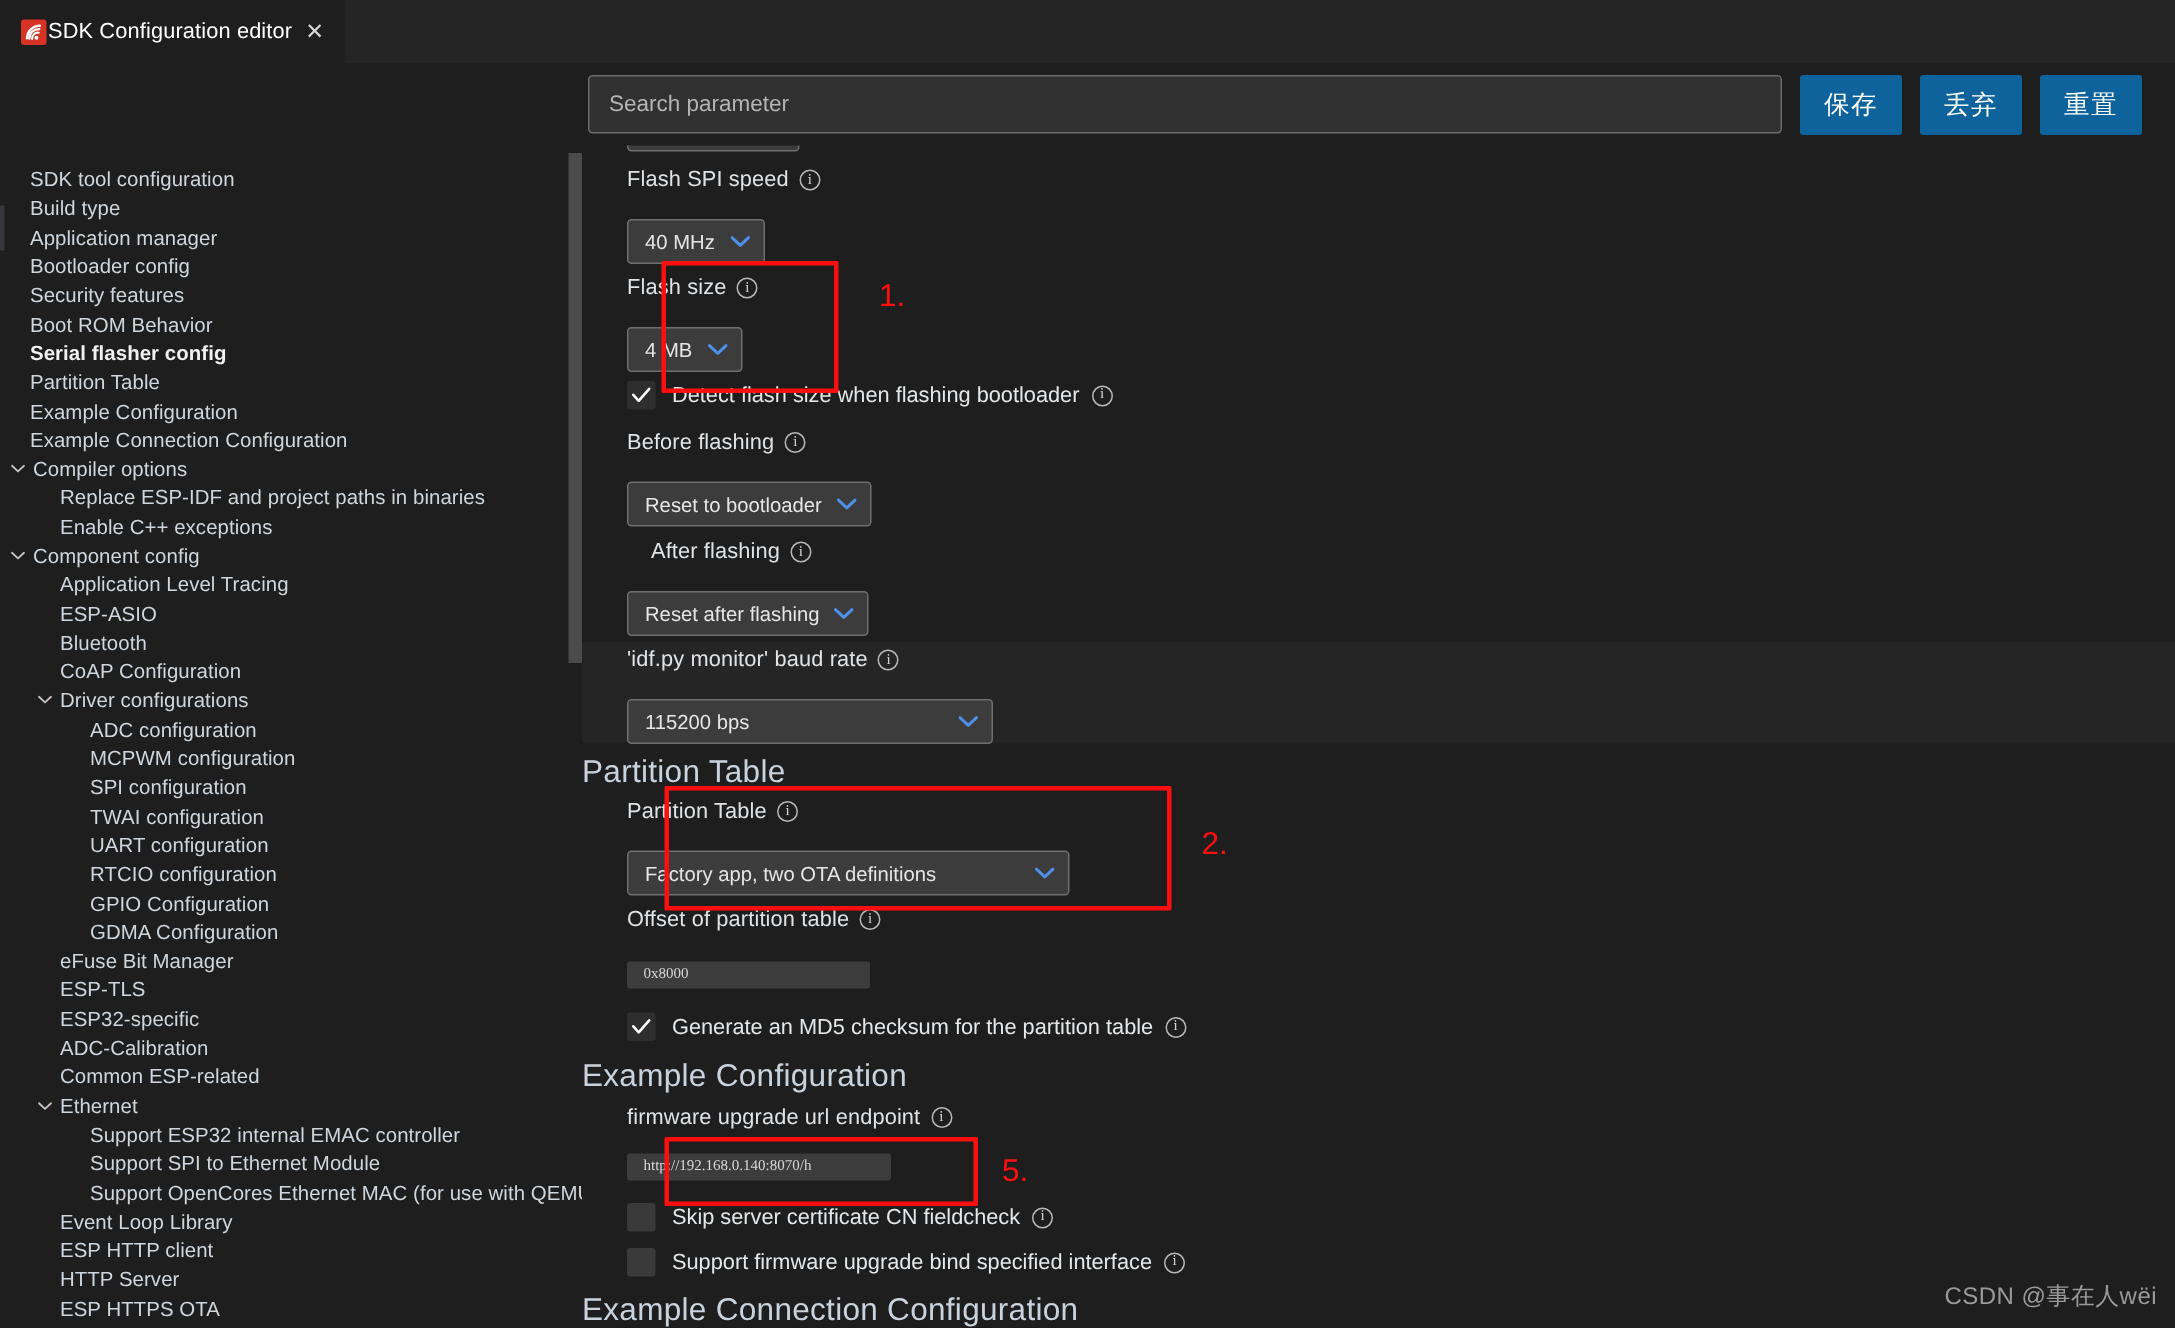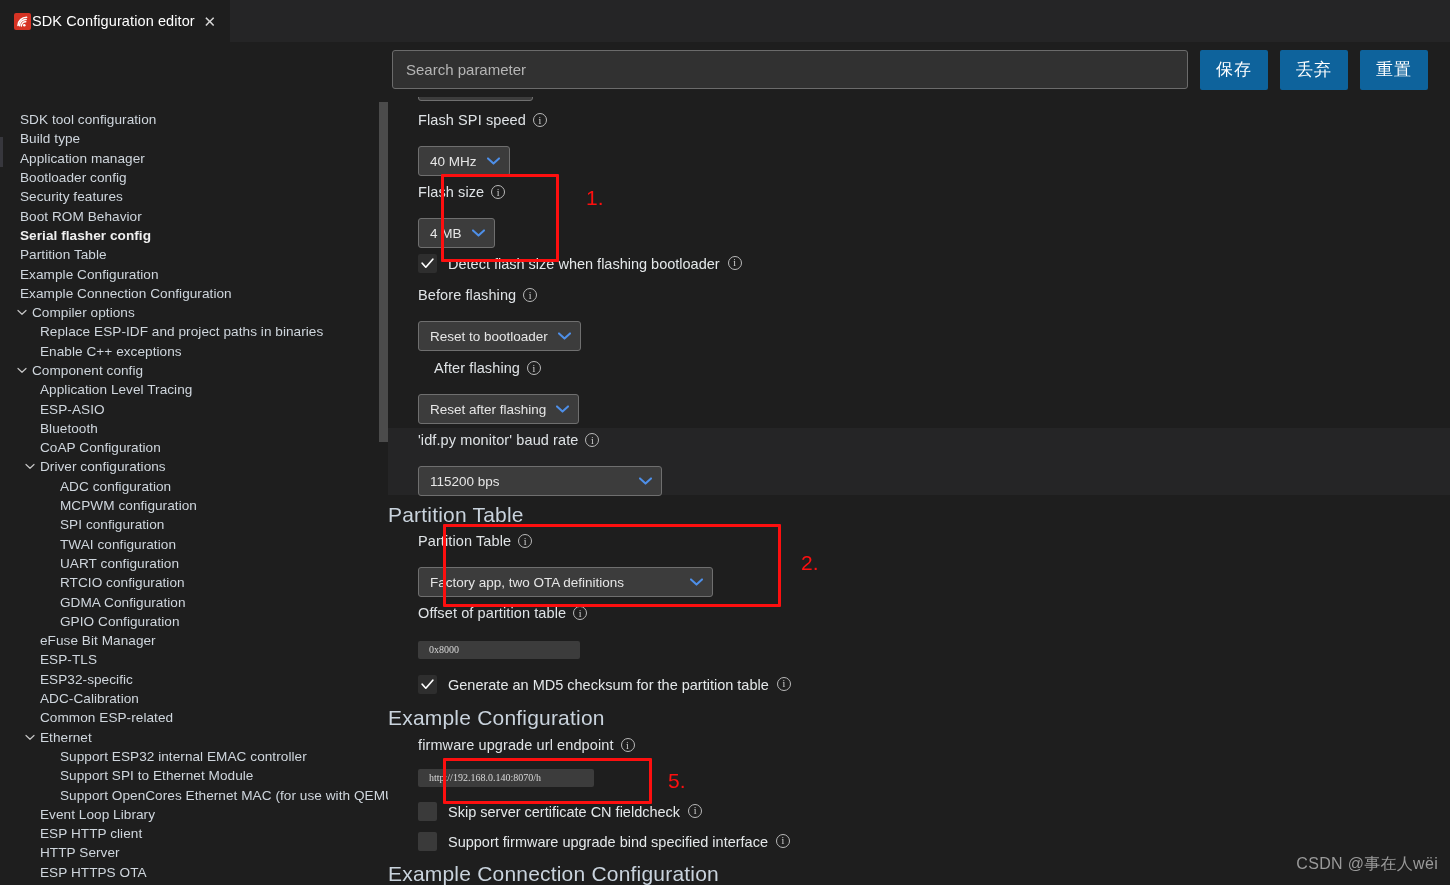--- a/index.html
+++ b/index.html
@@ -41,21 +41,21 @@
     background: #1e1e1e; overflow: hidden; padding-top: 68px;
   }
   .side-accent {
     position: absolute; left: 0; top: 95px; width: 3px; height: 30px; background: #37373d;
   }
   .tree-item {
     display: flex; align-items: center; height: 19.3px;
     font-size: 13.6px; color: #cfd6dd; white-space: nowrap;
     padding-left: 20px; cursor: pointer; letter-spacing: .05px;
   }
-  .tree-item.lvl1 { padding-left: 32px; }
+  .tree-item.lvl1 { padding-left: 22px; }
   .tree-item.lvl2 { padding-left: 40px; }
   .tree-item.lvl3 { padding-left: 60px; }
   .tree-item.selected { font-weight: bold; color: #f0f0f0; }
   .twisty {
     width: 14px; height: 14px; margin-left: -17px; margin-right: 3px;
     flex: none; display: flex; align-items: center; justify-content: center;
     color: #c5c5c5;
   }
   .twisty svg { display: block; }
   .side-scroll {
@@ -124,21 +124,21 @@
   }
 
   .checkrow { display: inline-flex; align-items: center; gap: 11px; }
   .cbox {
     width: 19px; height: 19px; border-radius: 2px; background: #3a3a3a;
     flex: none; display: flex; align-items: center; justify-content: center;
     cursor: pointer;
   }
   .cbox.on { background: #2e2e2e; }
   .cbox svg { display: block; }
-  .clabel { font-size: 14.5px; color: #e4e8ea; display: inline-flex; align-items: flex-start; gap: 8px; }
+  .clabel { font-size: 14.5px; color: #e4e8ea; display: inline-flex; align-items: center; gap: 8px; }
 
   .section-title {
     font-size: 21px; color: #c9d3dd; letter-spacing: .2px;
     font-weight: normal;
   }
   .partial-top {
     position: absolute; left: 30px; top: -10px; width: 115px; height: 14px;
     background: #3c3c3c; border: 1px solid #6f6f6f; border-radius: 3px;
   }
 
@@ -264,24 +264,24 @@
         <div class="tree-item lvl3">
           <span>TWAI configuration</span>
         </div>
         <div class="tree-item lvl3">
           <span>UART configuration</span>
         </div>
         <div class="tree-item lvl3">
           <span>RTCIO configuration</span>
         </div>
         <div class="tree-item lvl3">
+          <span>GPIO Configuration</span>
+        </div>
+        <div class="tree-item lvl3">
           <span>GDMA Configuration</span>
-        </div>
-        <div class="tree-item lvl3">
-          <span>GPIO Configuration</span>
         </div>
         <div class="tree-item lvl2">
           <span>eFuse Bit Manager</span>
         </div>
         <div class="tree-item lvl2">
           <span>ESP-TLS</span>
         </div>
         <div class="tree-item lvl2">
           <span>ESP32-specific</span>
         </div>

